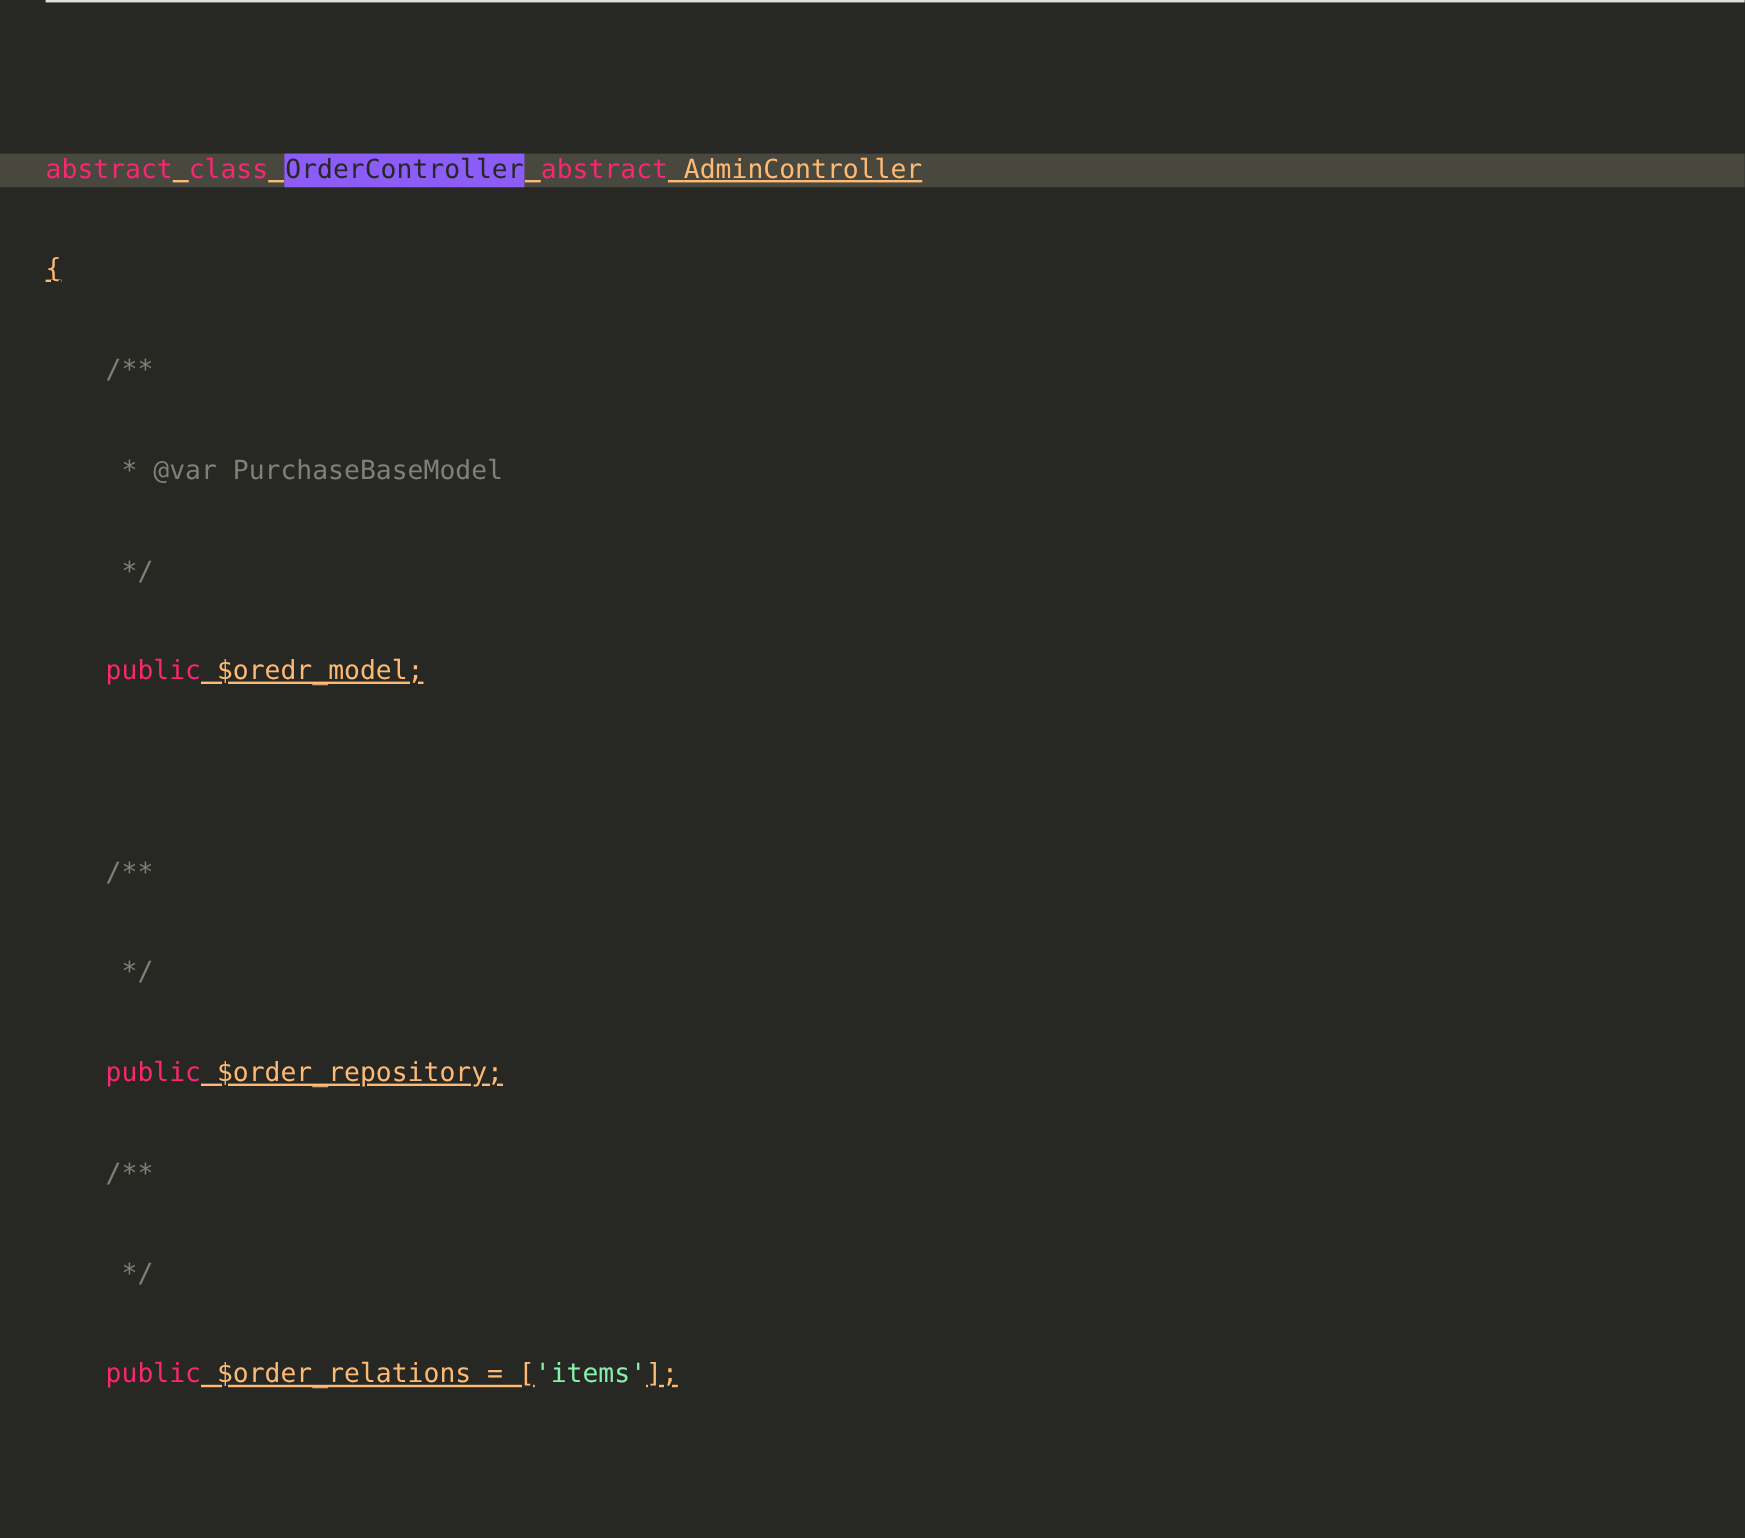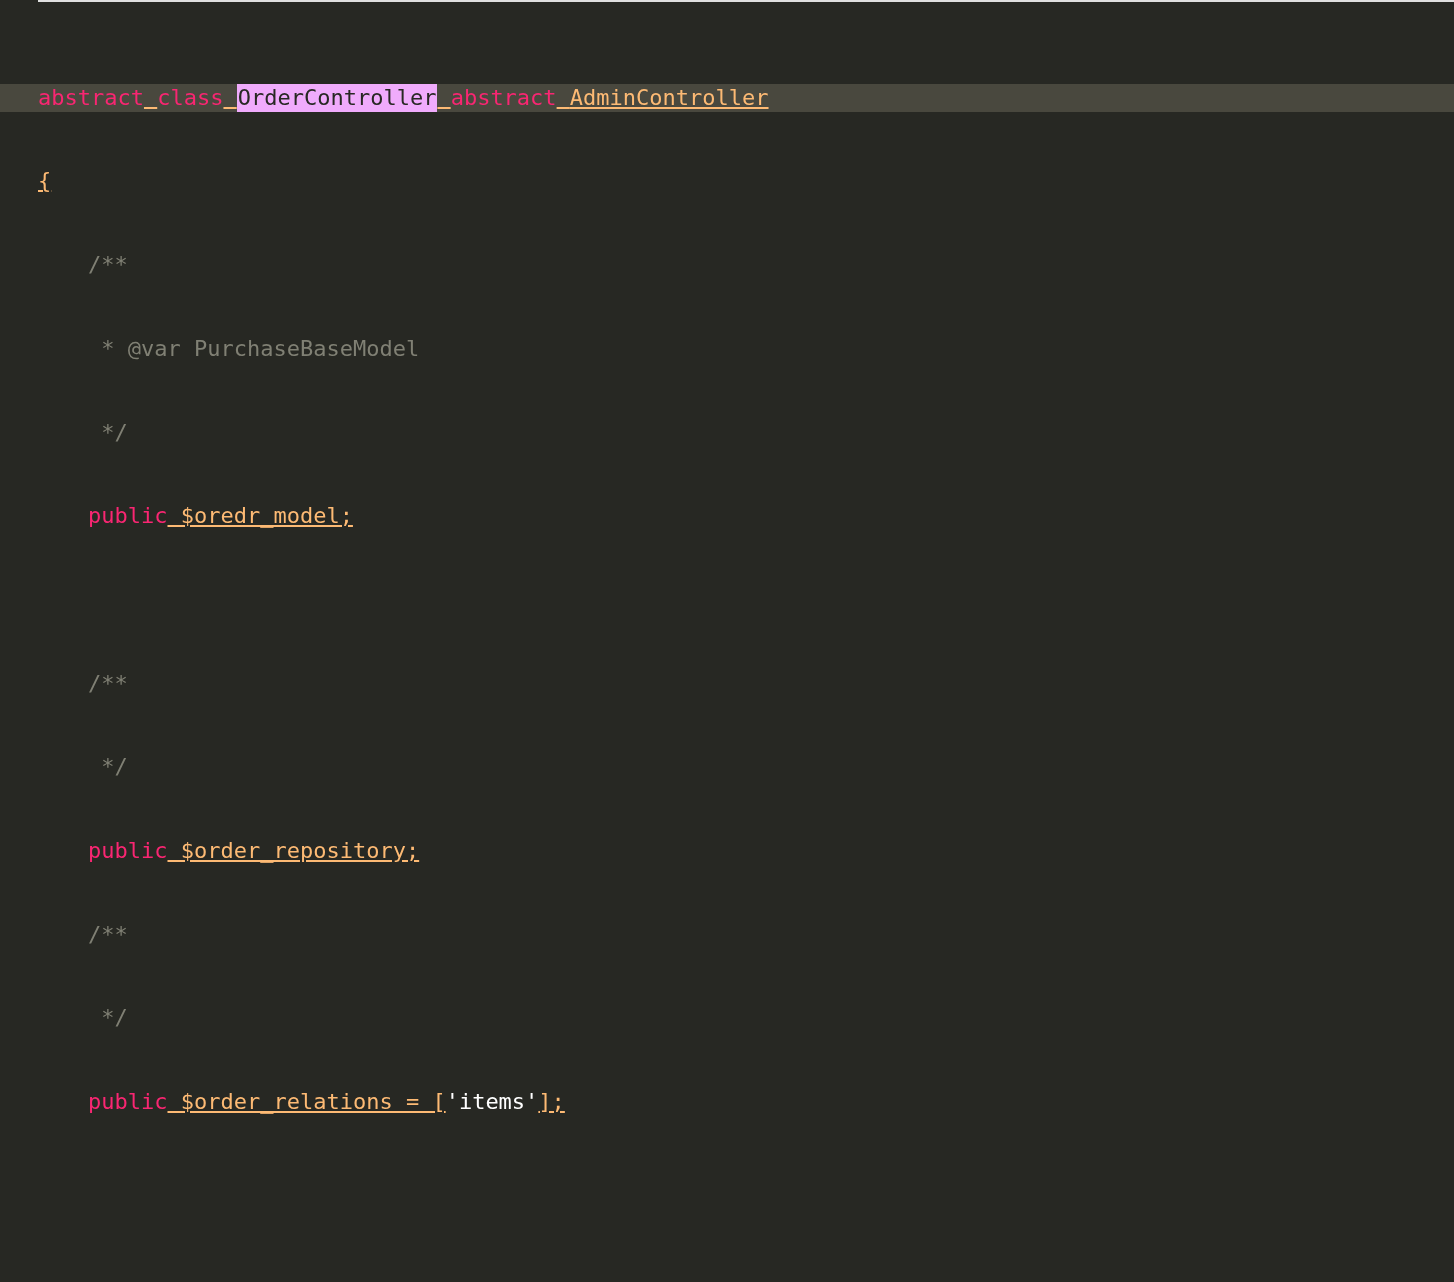--- a/index.html
+++ b/index.html
@@ -34,27 +34,28 @@
     .line {
       height: 27.8px;
       display: flex;
       align-items: center;
     }
     .highlight-line {
       background: #49483e;
       margin-left: -38px;
       padding-left: 38px;
       width: calc(100% + 38px);
+      margin-top: 44px;
     }
     .kw { color: #f92672; }
     .comment { color: #808074; }
-    .str { color: #ffffff; }
+    .str { color: #86efac; }
     .default { color: #fdba74; text-decoration: underline; }
     .selection {
-      background: #f0abfc;
+      background: #8b5cf6;
       color: #272823;
       padding: 0 1px;
     }
     .indent1 { padding-left: 50px; }
   </style>
 </head>
 <body>
 
 <div class="top-border"></div>
 

